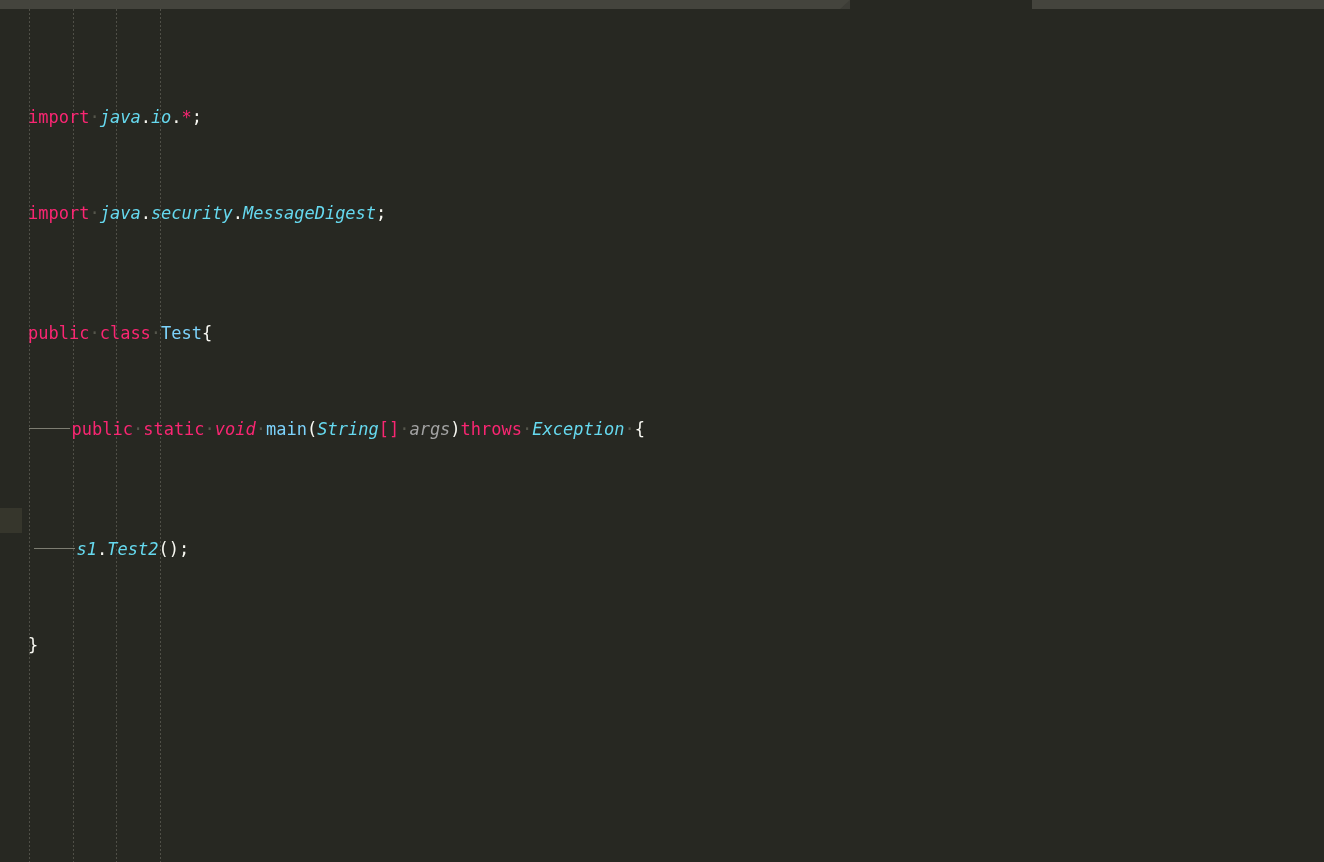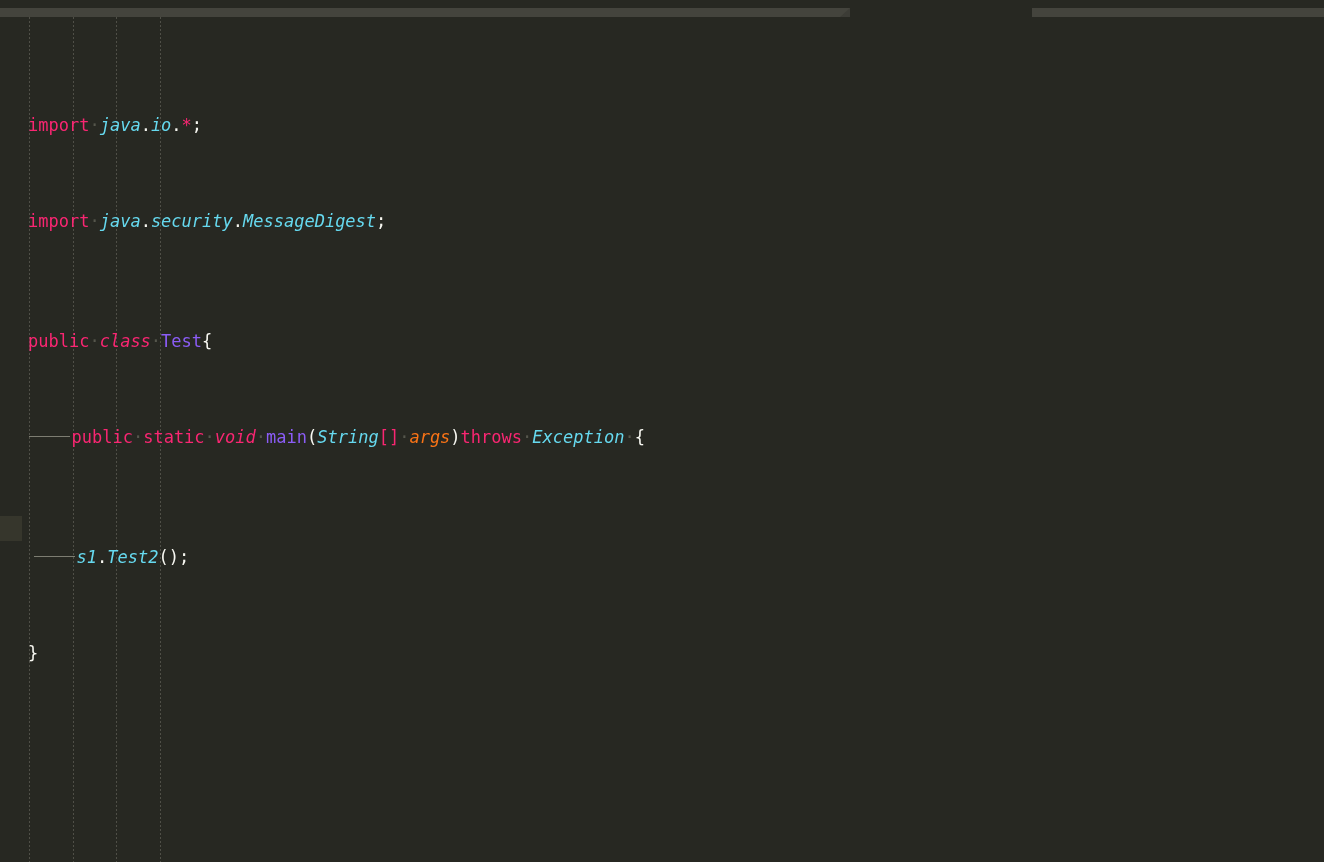--- a/index.html
+++ b/index.html
@@ -6,21 +6,20 @@
     margin: 0; padding: 0;
     background: #272822;
     width: 1324px; height: 862px;
     overflow: hidden;
   }
   #root {
     position: relative;
     width: 1324px; height: 838px;
     background: #272822;
     font-family: "DejaVu Sans Mono", monospace;
-    margin-top: 8px;
   }
 
   
   #tabbar {
     position: absolute; left: 0; top: 0;
     width: 1324px; height: 9px;
     background: #3c3c36;
     overflow: hidden;
   }
   .tabstrip-tab {
@@ -104,23 +103,23 @@
     height: 1px;
     background: #7d7d72;
   }
 
   
   .sp::after { content: "\00B7"; color: #55564c; }
 
   
   .kw   { color: #f92672; }              
   .typ  { color: #66d9ef; font-style: italic; }  
-  .cls  { color: #8b5cf6; }              
+  .cls  { color: #7dd3fc; }              
   .var  { color: #f8f8f2; }
-  .parm { color: #f97316; font-style: italic; text-align: center; }
+  .parm { color: #a3a3a3; font-style: italic; text-align: center; }
   .op   { color: #f92672; }
   .pun  { color: #f8f8f2; }
 </style>
 </head>
 <body>
 
 <div id="root" style="background: rgb(39, 40, 34);">
 
   <div id="tabbar" style="background: rgb(60, 60, 54);">
     <div class="tabstrip-tab" style="left:0px;width:208px"></div>
@@ -144,21 +143,21 @@
     <div class="indent-guide" style="left: 159.5px; background-image: linear-gradient(rgb(86, 86, 78) 50%, rgba(0, 0, 0, 0) 0%);"></div>
 
     <div id="code" style="font-size: 17px; line-height: 24px;">
 
       
       <div class="ln" style="height: 24px;"><span class="kw">import</span><span class="sp"></span><span class="typ">java</span><span class="pun">.</span><span class="typ">io</span><span class="pun">.</span><span class="op">*</span><span class="pun">;</span></div>
       
       <div class="ln" style="height: 24px;"><span class="kw">import</span><span class="sp"></span><span class="typ">java</span><span class="pun">.</span><span class="typ">security</span><span class="pun">.</span><span class="typ">MessageDigest</span><span class="pun">;</span></div>
       
       
-      <div class="ln" style="height: 24px;"><span class="kw">public</span><span class="sp"></span><span class="kw" style="font-style:italic">class</span><span class="sp"></span><span class="cls">Test</span><span class="pun">{</span></div>
+      <div class="ln" style="height: 24px;"><span class="kw">public</span><span class="sp"></span><span class="kw" style="">class</span><span class="sp"></span><span class="cls">Test</span><span class="pun">{</span></div>
       
       <div class="ln" style="height: 24px;"><span class="tab"></span><span class="kw">public</span><span class="sp"></span><span class="kw">static</span><span class="sp"></span><span class="kw" style="font-style:italic">void</span><span class="sp"></span><span class="cls">main</span><span class="pun">(</span><span class="typ">String</span><span class="op">[]</span><span class="sp"></span><span class="parm">args</span><span class="pun">)</span><span class="kw">throws</span><span class="sp"></span><span class="typ">Exception</span><span class="sp"></span><span class="pun">{</span></div>
       
       
       <div class="ln" style="height: 24px; padding-left: 33px;"><span class="tab"></span><span class="typ">s1</span><span class="pun">.</span><span class="typ">Test2</span><span class="pun">();</span></div>
       
       <div class="ln" style="height: 24px;"><span class="pun">}</span></div>
       
       
       

